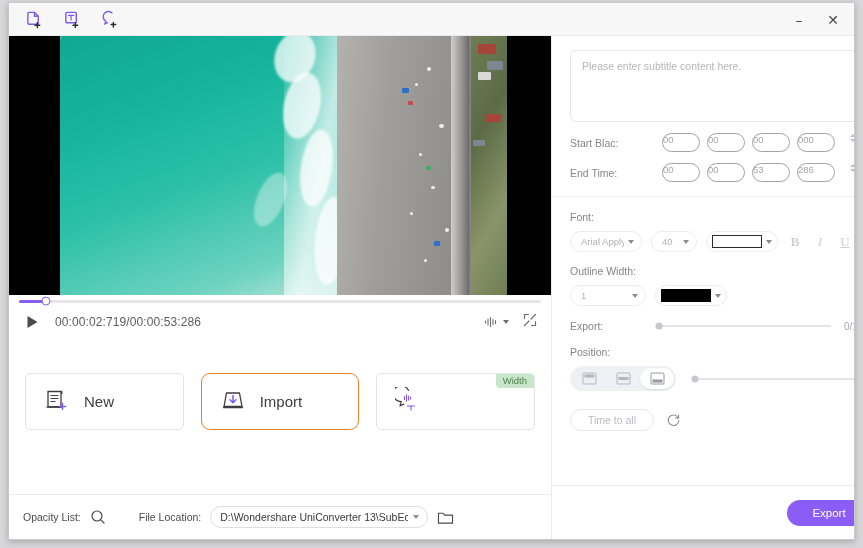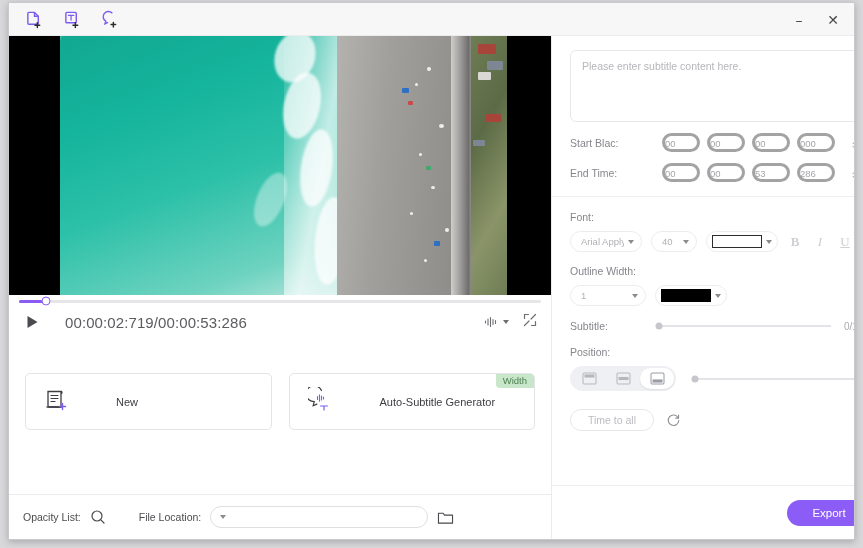--- a/index.html
+++ b/index.html
@@ -98,37 +98,37 @@
   
   .progress-row { height: 12px; display: flex; align-items: center; padding: 0 10px; background: #fff; }
   .progress { position: relative; flex: 1; height: 3px; background: #e6e6e9; border-radius: 2px; }
   .progress-fill { position: absolute; left: 0; top: 0; height: 100%; width: 5.1%;
                    background: #8a5cf5; border-radius: 2px; }
   .progress-knob { position: absolute; left: 5.1%; top: 50%; transform: translate(-50%,-50%);
                    width: 9px; height: 9px; background: #fff; border: 1.5px solid #8a5cf5;
                    border-radius: 50%; cursor: pointer; }
   .ctrl-row { height: 30px; display: flex; align-items: center; padding: 0 14px; background: #fff; }
   .play-btn { width: 18px; height: 18px; display:flex; align-items:center; justify-content:center; cursor: pointer; }
-  .time-text { margin-left: 24px; font-size: 15px; color: #5c5c60; letter-spacing: .1px; }
+  .time-text { margin-left: 14px; font-size: 12px; color: #5c5c60; letter-spacing: .1px; }
   .ctrl-right { margin-left: auto; display: flex; align-items: center; gap: 14px; }
   .audio-ctl { display: flex; align-items: center; gap: 3px; cursor: pointer; }
   .caret-sm { width: 0; height: 0; border-left: 3.5px solid transparent; border-right: 3.5px solid transparent;
               border-top: 4px solid #6d6d72; }
   .fs-btn { cursor: pointer; }
 
   
   .cards-area { flex: 1; background: #fff; padding: 36px 16px 0 16px; }
   .cards { display: flex; gap: 17px; }
   .card {
     flex: 1; height: 57px; border: 1px solid #e4e4e7; border-radius: 5px;
     display: flex; align-items: center; padding-left: 18px; gap: 14px;
     background: #fff; cursor: pointer; position: relative;
   }
   .card.selected { border: 1.6px solid #e8832c; border-radius: 9px; }
-  .card-label { font-size: 11px; color: #3d3d42; margin-left: 32px; }
+  .card-label { font-size: 15px; color: #3d3d42; }
   .beta-badge {
     position: absolute; right: 0; top: 0;
     background: #c8e6c9; color: #4d8050;
     font-size: 9.5px; padding: 1px 7px 2px 7px;
     border-bottom-left-radius: 4px; border-top-right-radius: 4px;
   }
 
   
   .bottom-bar {
     height: 45px; flex: 0 0 45px; border-top: 1px solid #ececee;
@@ -151,22 +151,22 @@
   .rp-section { padding: 14px 18px 0 18px; }
   .subtitle-box {
     height: 72px; border: 1px solid #e8e8eb; border-radius: 6px;
     padding: 9px 11px; font-size: 10.5px; color: #b6b6bb;
     background: #fff; cursor: text;
   }
   .time-row { display: flex; align-items: center; margin-top: 11px; }
   .time-label { font-size: 10.5px; color: #86868c; width: 92px; flex: 0 0 92px; }
   .spins { display: flex; gap: 7px; }
   .spin {
-    width: 38px; height: 19px; border: 3px solid #a3a3a3; border-radius: 10px;
-    display: flex; align-items: flex-end; background: #fff; gap: 36px;
+    width: 38px; height: 19px; border: 1px solid #a3a3a3; border-radius: 10px;
+    display: flex; align-items: flex-start; background: #fff; gap: 36px;
   }
   .spin-val { flex: 1; text-align: center; font-size: 9.5px; color: #a5a5ab; }
   .spin-arrows { width: 11px; display: flex; flex-direction: column; align-items: center;
                  justify-content: center; gap: 2px; padding-right: 4px; }
   .arw-up { width:0;height:0;border-left:3px solid transparent;border-right:3px solid transparent;
             border-bottom:3.5px solid #bfbfc5; cursor: pointer; }
   .arw-dn { width:0;height:0;border-left:3px solid transparent;border-right:3px solid transparent;
             border-top:3.5px solid #bfbfc5; cursor: pointer; }
 
   .divider { height: 1px; background: #eeeef0; margin: 14px 0 0 0; }
@@ -333,48 +333,58 @@
                 <path d="M4 4.5h13v15.5H5.5A1.5 1.5 0 0 1 4 18.5z" fill="none" stroke="#3d3d42" stroke-width="1.3"></path>
                 <path d="M17 4.5c1.4 0 1.4 2 0 2" fill="none" stroke="#3d3d42" stroke-width="1.3"></path>
                 <path d="M3 20h14" stroke="#3d3d42" stroke-width="1.3" stroke-linecap="round"></path>
                 <path d="M7 8.5h7M7 11.5h7M7 14.5h4" stroke="#3d3d42" stroke-width="1.2" stroke-linecap="round"></path>
                 <path d="M18.5 16.5v6M15.5 19.5h6" stroke="#7c5cf0" stroke-width="1.4" stroke-linecap="round"></path>
               </svg>
             </span>
             <span class="card-label">New</span>
           </div>
 
+          <div class="card selected">
+            <span>
+              <svg width="26" height="26" viewBox="0 0 26 26">
+                <path d="M6.5 6h13l2.5 13.5H4z" fill="none" stroke="#3d3d42" stroke-width="1.3" stroke-linejoin="round"></path>
+                <path d="M13 8.5v7M10 12.8l3 3 3-3" fill="none" stroke="#7c5cf0" stroke-width="1.5" stroke-linecap="round" stroke-linejoin="round"></path>
+                <path d="M3.5 20.5h19" stroke="#3d3d42" stroke-width="1.3" stroke-linecap="round"></path>
+              </svg>
+            </span>
+            <span class="card-label">Import</span>
+          </div>
 
           <div class="card">
             <span>
               <svg width="26" height="26" viewBox="0 0 26 26">
                 <path d="M13.5 3.5a8 8 0 1 0-7.3 11.2l-1 4 3.6-1.6" fill="none" stroke="#3d3d42" stroke-width="1.2" stroke-linecap="round"></path>
                 <g stroke="#7c5cf0" stroke-width="1.1" stroke-linecap="round">
                   <path d="M9.5 9.5v3M11.5 7.8v6.4M13.5 9v4M15.5 10v2"></path>
                 </g>
                 <path d="M12.5 19h7M16 19v4" stroke="#7c5cf0" stroke-width="1.2" stroke-linecap="round"></path>
               </svg>
             </span>
-            <span class="card-label">Auto-Subtitle Generator</span>
             <span class="beta-badge">Width</span>
           </div>
 
         </div>
       </div>
 
       <div class="bottom-bar">
         <span class="bb-label">Opacity List:</span>
         <div class="icon-btn">
           <svg width="16" height="16" viewBox="0 0 16 16">
             <circle cx="7" cy="7" r="5" fill="none" stroke="#4a4a4f" stroke-width="1.2"></circle>
             <path d="M10.8 10.8L14 14" stroke="#4a4a4f" stroke-width="1.2" stroke-linecap="round"></path>
           </svg>
         </div>
         <span class="bb-label" style="margin-left:24px">File Location:</span>
         <div class="pill-select file-loc">
+          <span class="pill-val">D:\Wondershare UniConverter 13\SubEd</span>
           <span class="caret"></span>
         </div>
         <div class="icon-btn">
           <svg width="17" height="15" viewBox="0 0 18 16">
             <path d="M1.5 3.5h5l1.5 2h8.5v8.5h-15z" fill="none" stroke="#4a4a4f" stroke-width="1.2" stroke-linejoin="round"></path>
           </svg>
         </div>
       </div>
 
     </div>
@@ -485,21 +495,21 @@
           </div>
           <div class="mini-select ms-ocolor">
             <span class="swatch black" style="background: rgb(0, 0, 0); border-color: rgb(0, 0, 0);"></span>
             <span class="caret"></span>
           </div>
         </div>
       </div>
 
       <div class="rp-section" style="padding-top:14px">
         <div class="row">
-          <span class="fld-label" style="width:78px;margin:0">Subtitle:</span>
+          <span class="fld-label" style="width:78px;margin:0">Export:</span>
           <div class="slider-row">
             <div class="slider">
               <div class="slider-knob"></div>
             </div>
             <span class="slider-val">0/100</span>
           </div>
         </div>
       </div>
 
       <div class="rp-section" style="padding-top:14px">

